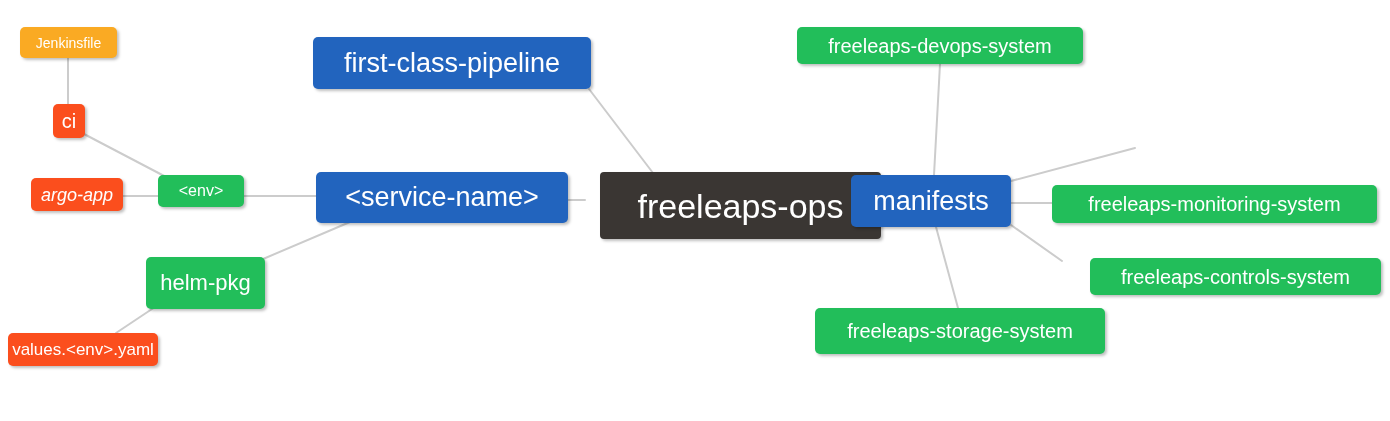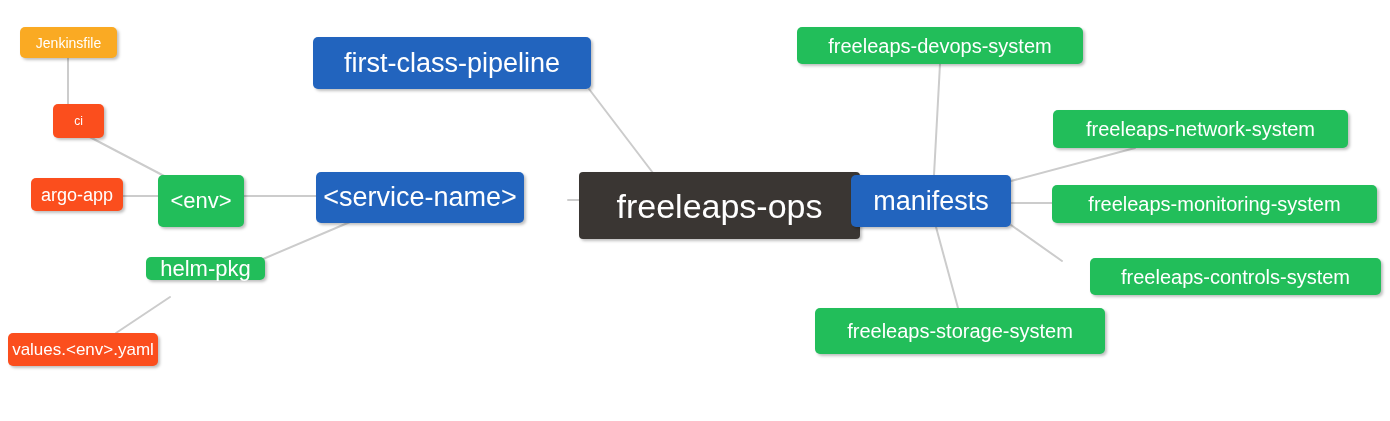--- a/index.html
+++ b/index.html
@@ -19,28 +19,28 @@
     color:var(--text); border-radius:5px; box-shadow:2px 2px 3px rgba(0,0,0,.25);
     white-space:nowrap; cursor:pointer; box-sizing:border-box; line-height:1;
   }
   .c-blue{background:var(--blue);}
   .c-green{background:var(--green);}
   .c-orange{background:var(--orange);}
   .c-red{background:var(--red);}
   .c-dark{background:var(--dark);border-radius:4px;}
 
   .n-jenkinsfile{left:20px;top:27px;width:97px;height:31px;font-size:14px;align-items:center;}
-  .n-ci{left:53px;top:104px;width:51px;height:34px;font-size:12px;text-align:right;}
-  .n-argo-app{left:31px;top:178px;width:92px;height:33px;font-size:18px;}
-  .n-env{left:158px;top:175px;width:86px;height:52px;font-size:22px;}
-  .n-helm-pkg{left:146px;top:257px;width:119px;height:23px;font-size:22px;}
+  .n-ci{left:53px;top:104px;width:32px;height:34px;font-size:20px;text-align:right;}
+  .n-argo-app{left:31px;top:178px;width:92px;height:33px;font-size:18px;font-style:italic;}
+  .n-env{left:158px;top:175px;width:86px;height:32px;font-size:16px;}
+  .n-helm-pkg{left:146px;top:257px;width:119px;height:52px;font-size:22px;}
   .n-values{left:8px;top:333px;width:150px;height:33px;font-size:17px;}
   .n-first-class-pipeline{left:313px;top:37px;width:278px;height:52px;font-size:27px;}
-  .n-service-name{left:316px;top:172px;width:208px;height:51px;font-size:27px;}
-  .n-root{left:579px;top:172px;width:281px;height:67px;font-size:34px;}
+  .n-service-name{left:316px;top:172px;width:252px;height:51px;font-size:27px;}
+  .n-root{left:600px;top:172px;width:281px;height:67px;font-size:34px;}
   .n-manifests{left:851px;top:175px;width:160px;height:52px;font-size:27px;}
   .n-devops{left:797px;top:27px;width:286px;height:37px;font-size:20px;}
   .n-network{left:1053px;top:110px;width:295px;height:38px;font-size:20px;}
   .n-monitoring{left:1052px;top:185px;width:325px;height:38px;font-size:20px;text-align:right;}
   .n-controls{left:1062px;top:258px;width:291px;height:37px;font-size:20px;margin-left:28px;}
   .n-storage{left:815px;top:308px;width:290px;height:46px;font-size:20px;}
 </style>
 </head>
 <body>
 
@@ -100,23 +100,20 @@
   </div>
 
   <div class="node c-green n-devops">
     <span>freeleaps-devops-system</span>
   </div>
 
   <div class="node c-blue n-manifests">
     <span>manifests</span>
   </div>
 
-  <div class="node c-green n-network">
-    <span>freeleaps-network-system</span>
-  </div>
 
   <div class="node c-green n-monitoring">
     <span>freeleaps-monitoring-system</span>
   </div>
 
   <div class="node c-green n-controls">
     <span>freeleaps-controls-system</span>
   </div>
 
   <div class="node c-green n-storage">

